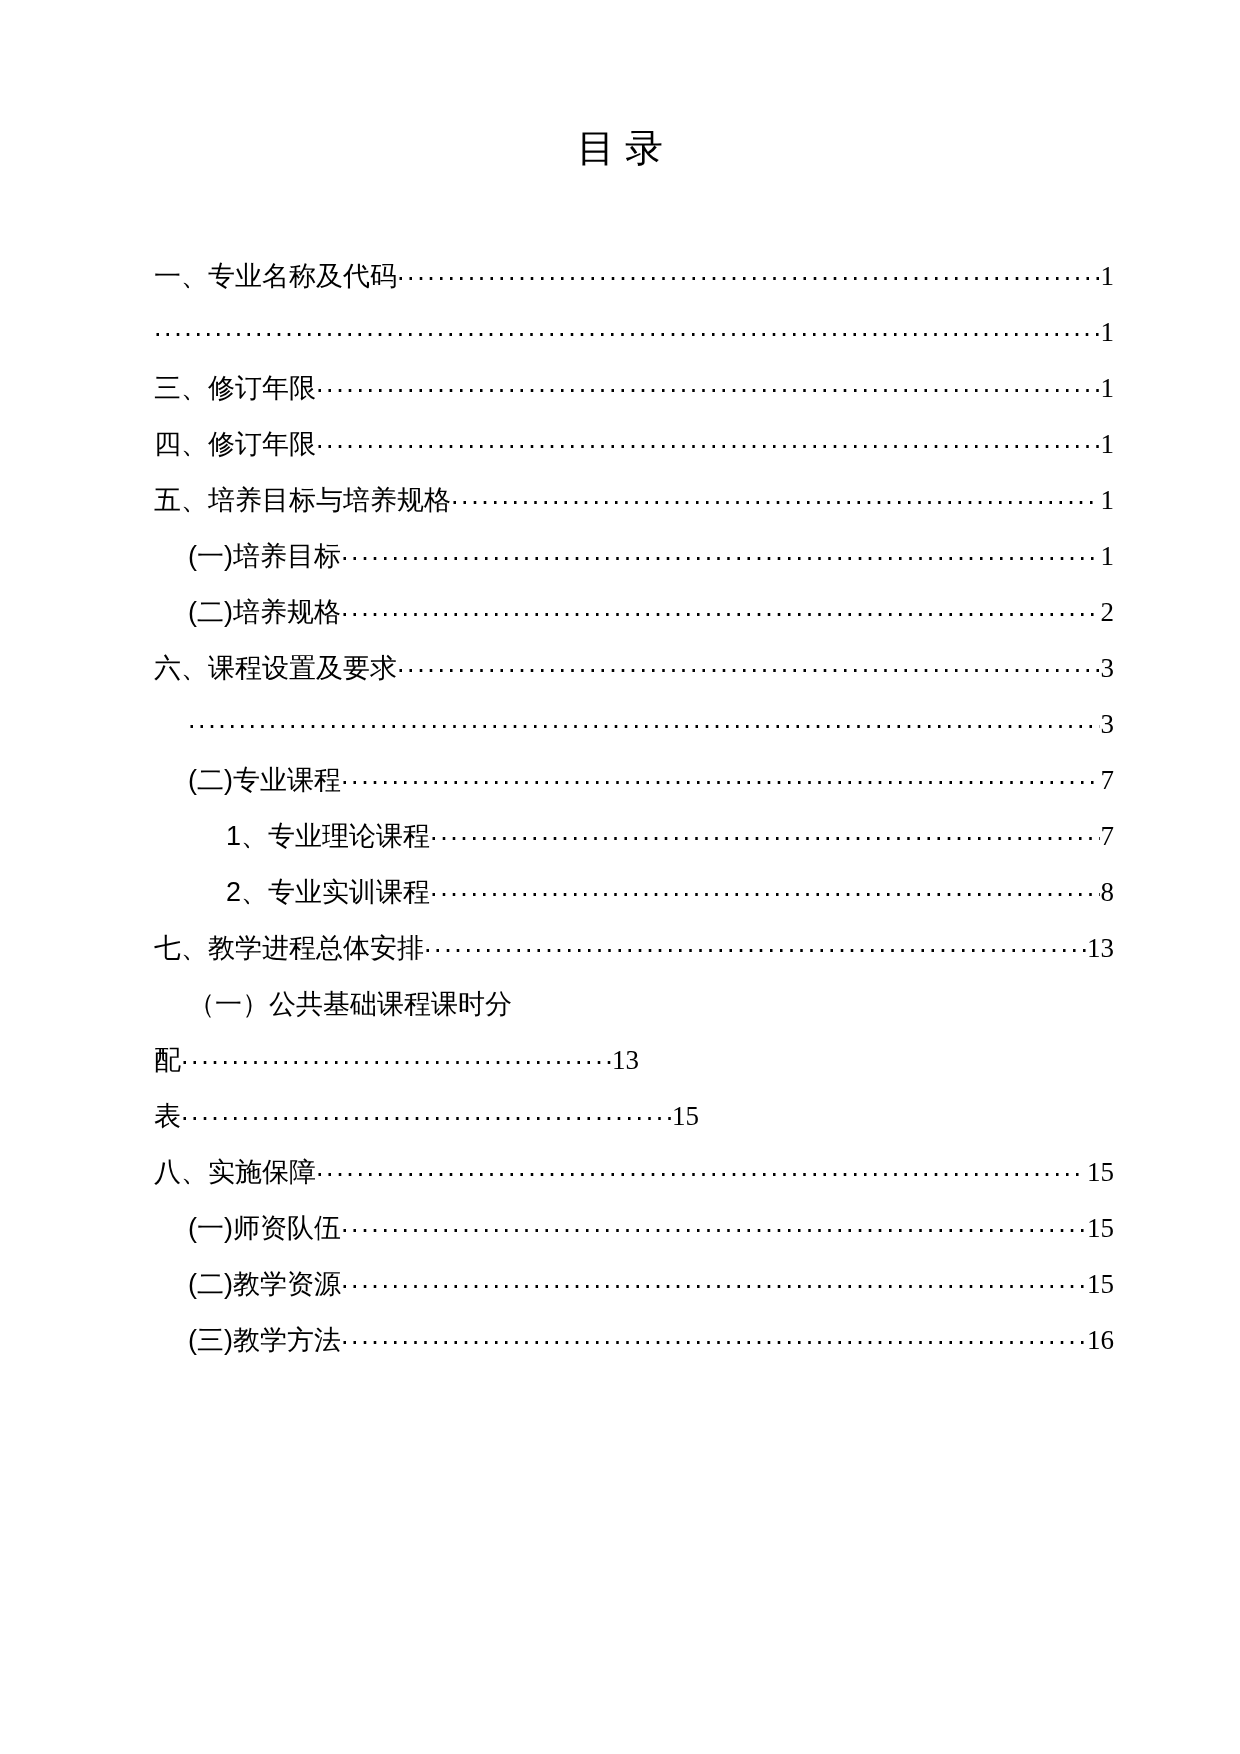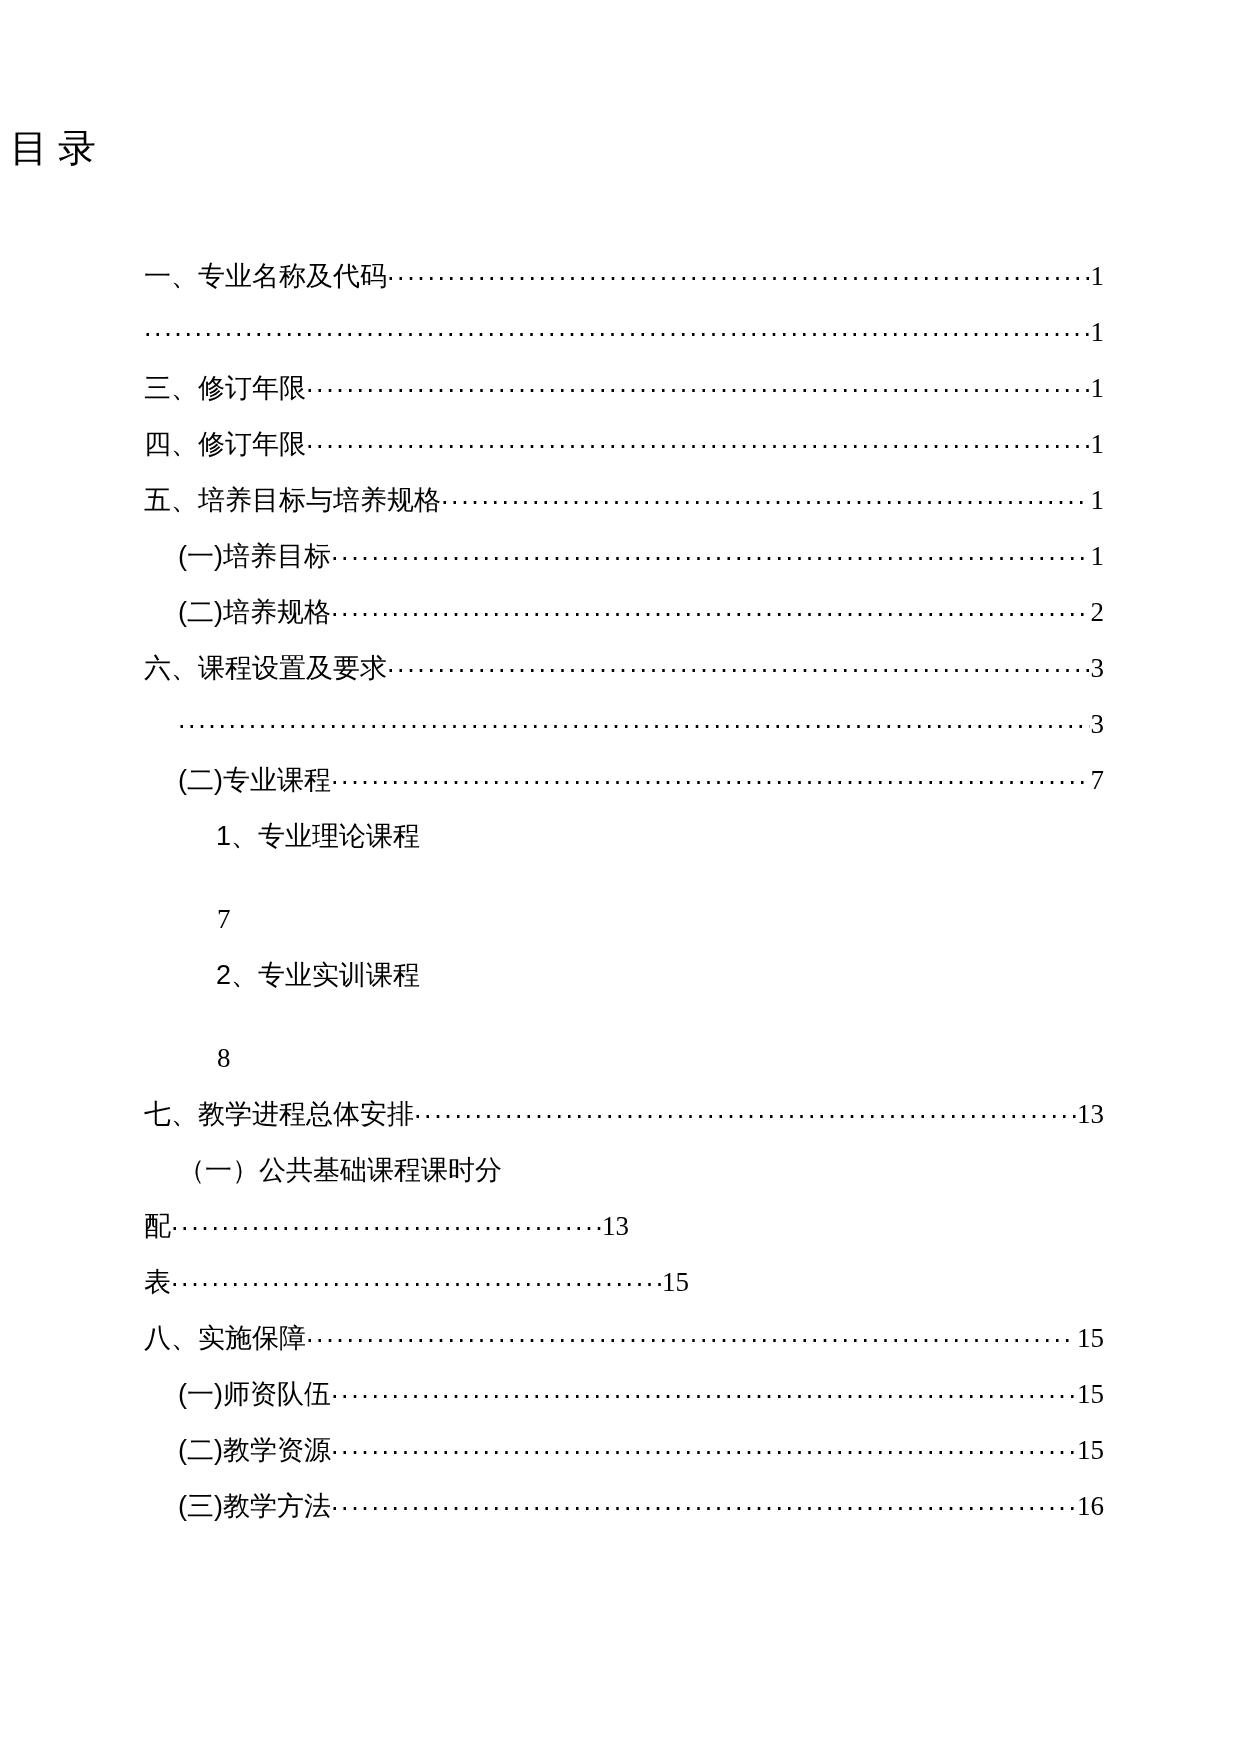--- a/index.html
+++ b/index.html
@@ -19,35 +19,35 @@
     font-family: "Liberation Sans", "DejaVu Sans", sans-serif;
     color: #000000;
   }
 
   
   .toc-title {
     position: absolute;
     top: 128px;
     left: 0;
     width: 1240px;
-    text-align: left;
+    text-align: center;
     font-family: "Liberation Serif", "DejaVu Serif", serif;
     font-size: 38px;
     font-weight: 400;
     letter-spacing: 10px;
     text-indent: 10px;
     color: #000000;
     line-height: 1.1;
   }
 
   
   .toc-body {
     position: absolute;
     top: 248px;
-    left: 144px;
+    left: 154px;
     width: 960px;
   }
 
   .toc-entry {
     display: flex;
     align-items: baseline;
     width: 100%;
     box-sizing: border-box;
     font-size: 27px;
     line-height: 56px;
@@ -82,21 +82,21 @@
   .toc-entry .pageno {
     flex: 0 0 auto;
     font-family: "Liberation Serif", "DejaVu Serif", serif;
     font-size: 27px;
     padding-left: 1px;
   }
 
   
   .lvl-1 { padding-left: 0px; }
   .lvl-2 { padding-left: 34px; text-align: center; }
-  .lvl-3 { padding-left: 72px; flex-direction: column; }
+  .lvl-3 { padding-left: 72px; }
 
   
   .toc-entry.justified {
     display: block;
     text-align: justify;
     text-align-last: justify;
     white-space: normal;
     padding-left: 34px;
     padding-right: 2px;
   }

